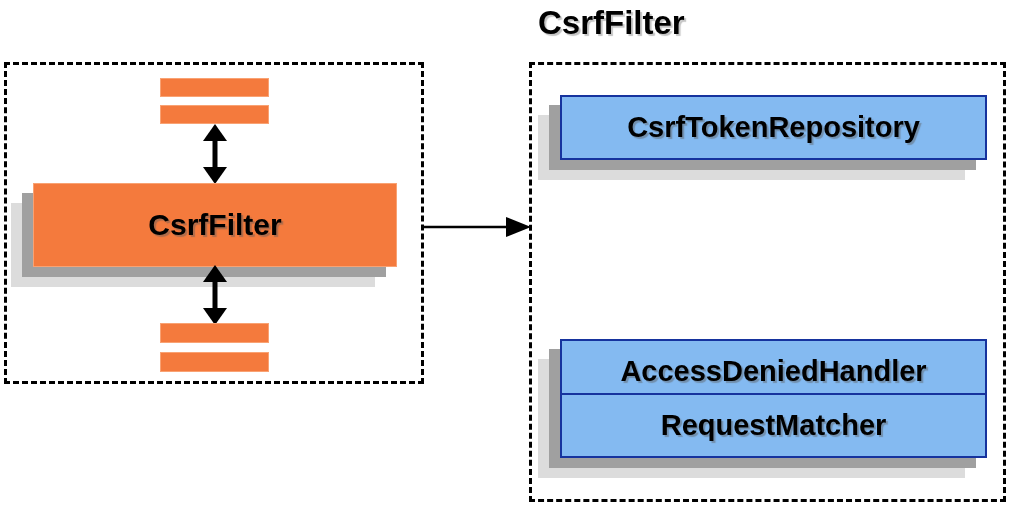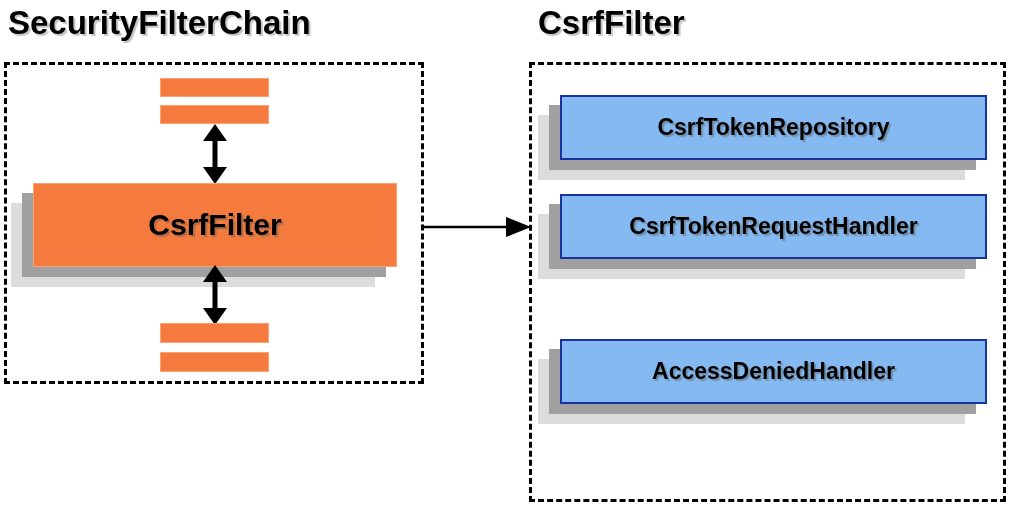--- a/index.html
+++ b/index.html
@@ -45,34 +45,33 @@
   .blue-box {
     position: absolute;
     left: 560px;
     width: 427px; height: 65px;
     background: #84BAF1;
     border: 2px solid #16339E;
     box-shadow: -11px 10px 0 #A0A0A0, -22px 20px 0 #DCDCDC;
     display: flex; align-items: center; justify-content: center;
   }
   .box-label {
-    font-size: 23px;
+    font-size: 29px;
     font-weight: bold;
     color: #000000;
     text-shadow: 2px 2px 1px rgba(90,90,90,0.45);
     white-space: nowrap;
   }
   .arrow-svg { position: absolute; overflow: visible; }
 </style>
 </head>
 <body>
 
 <div class="canvas">
 
-  <div class="panel-title" style="left:8px; top:4px;">SecurityFilterChain</div>
 
   <div class="dashed-box" style="left:4px; top:62px; width:420px; height:322px;"></div>
 
   <div class="orange-bar" style="left:160px; top:78px;"></div>
   <div class="orange-bar" style="left:160px; top:105px;"></div>
 
   <svg class="arrow-svg" style="left:198px; top:124px;" width="34" height="60">
     <line x1="17" y1="12" x2="17" y2="48" stroke="#000000" stroke-width="5"></line>
     <polygon points="17,0 5,17 29,17" fill="#000000"></polygon>
     <polygon points="17,60 5,43 29,43" fill="#000000"></polygon>
@@ -97,22 +96,22 @@
   </svg>
 
   <div class="panel-title" style="left:538px; top:4px;">CsrfFilter</div>
 
   <div class="dashed-box" style="left:529px; top:62px; width:477px; height:440px;"></div>
 
   <div class="blue-box" style="top:95px;">
     <span class="box-label">CsrfTokenRepository</span>
   </div>
 
-  <div class="blue-box" style="top:194px;">
-    <span class="box-label">CsrfTokenRequestHandler</span>
-  </div>
 
   <div class="blue-box" style="top:294px;margin-top:45px;">
     <span class="box-label">AccessDeniedHandler</span>
   </div>
 
+  <div class="blue-box" style="top:393px;">
+    <span class="box-label">RequestMatcher</span>
+  </div>
 
 </div>
 
 </body></html>

